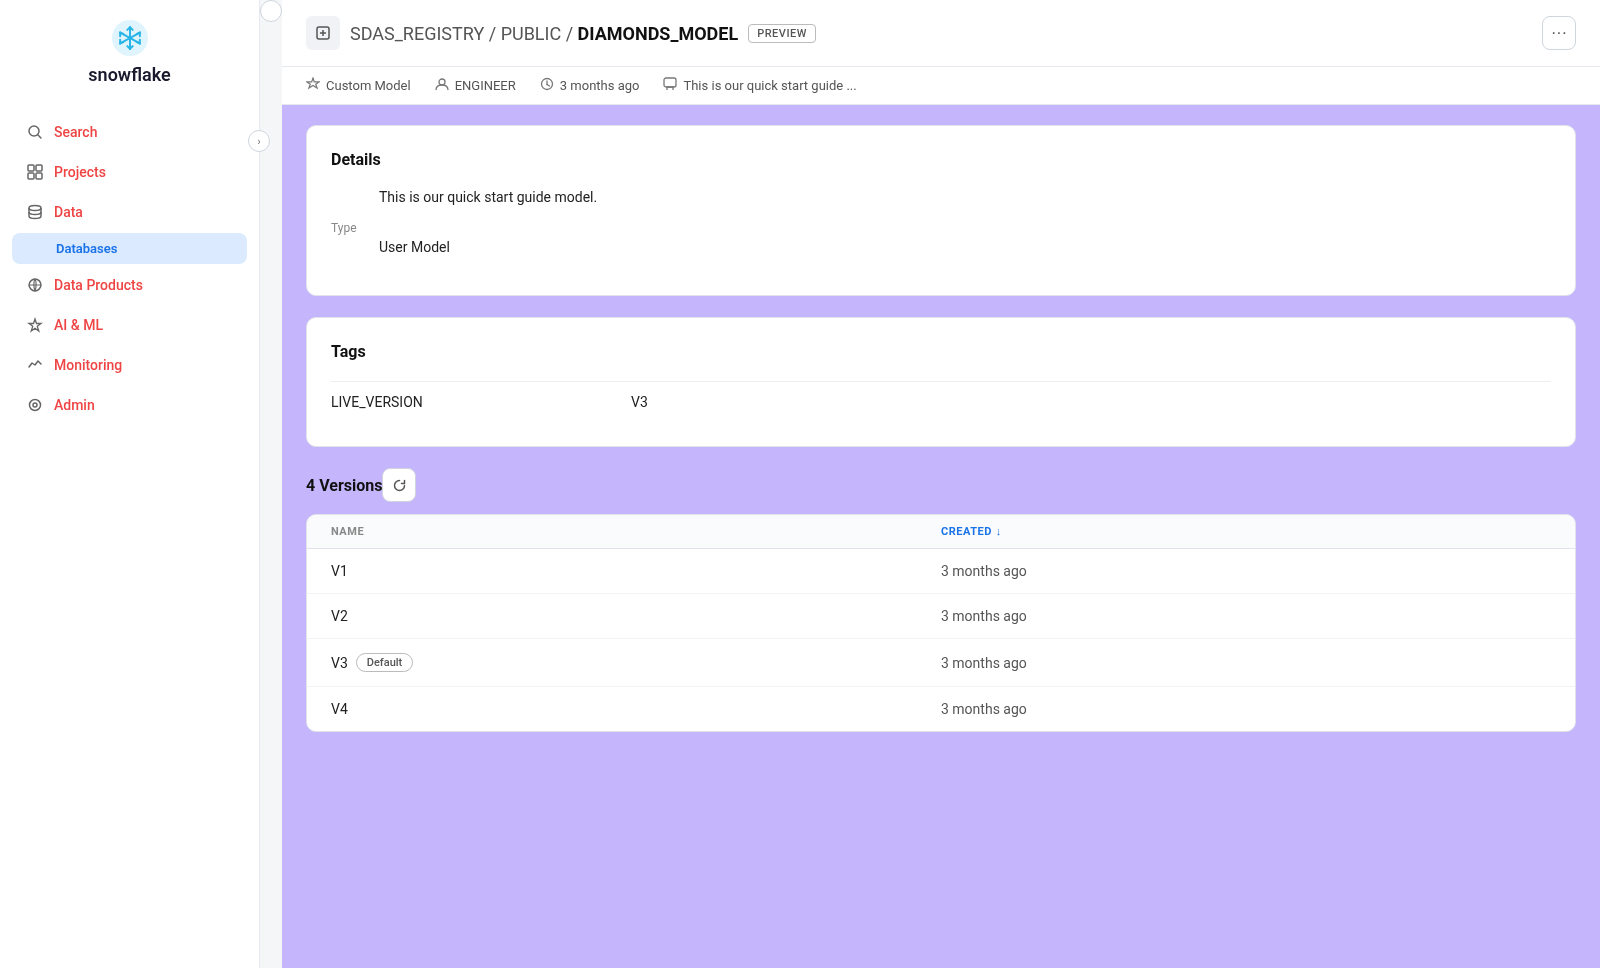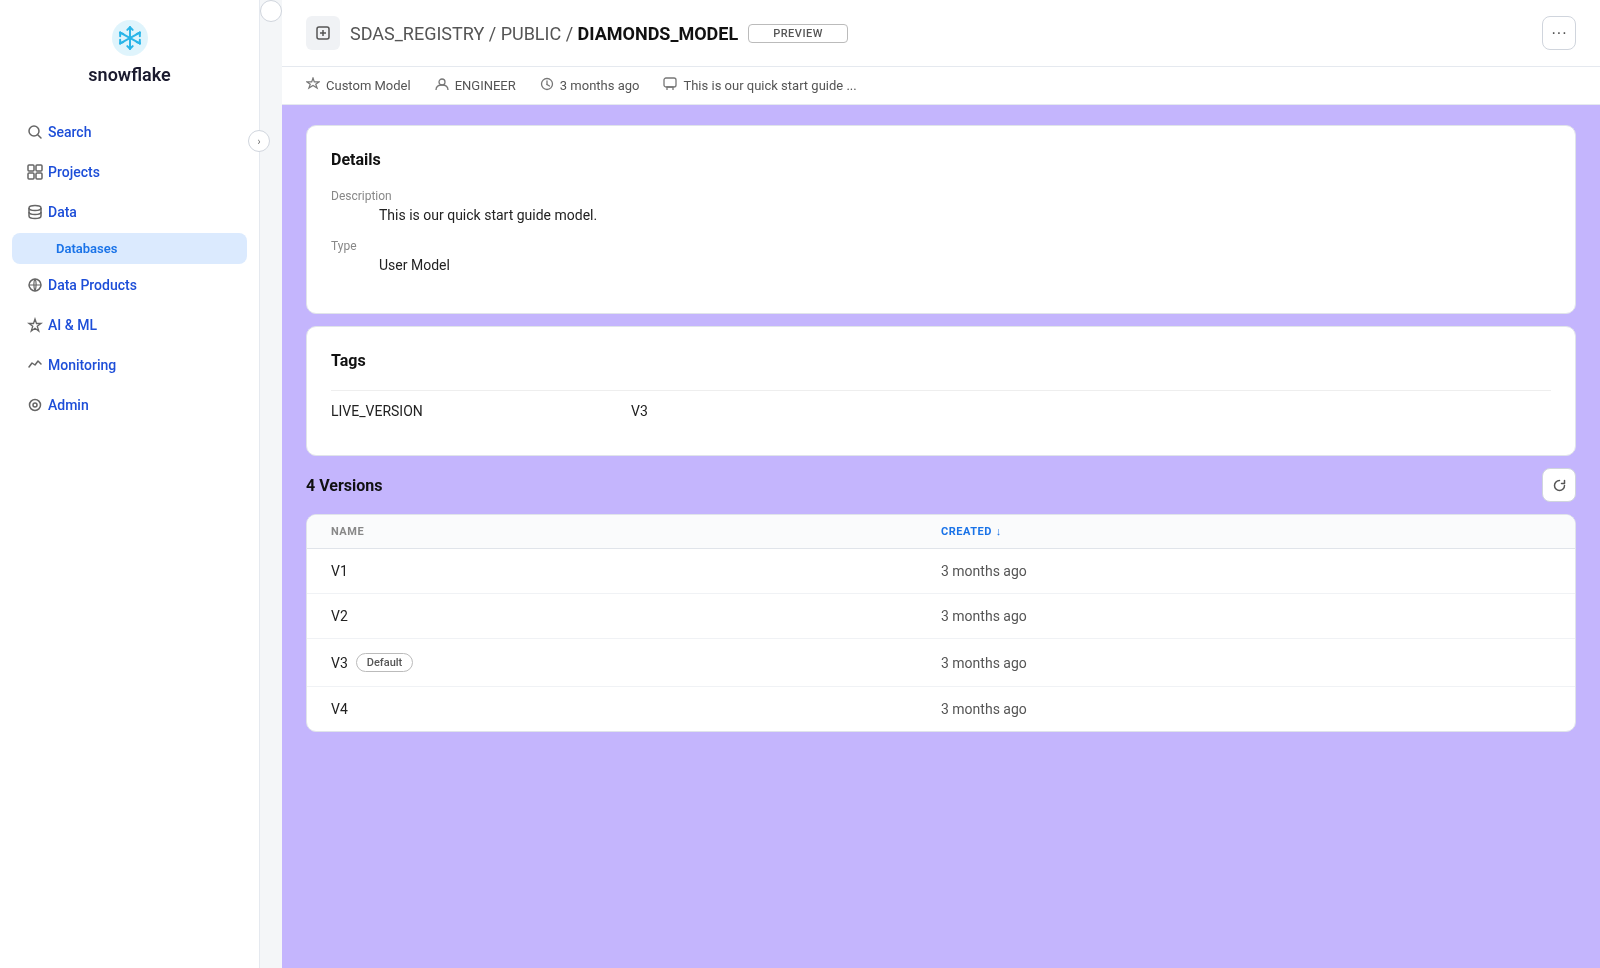--- a/index.html
+++ b/index.html
@@ -42,25 +42,25 @@
     }
     .sidebar-nav {
       display: flex;
       flex-direction: column;
       padding: 8px 12px;
       gap: 2px;
     }
     .nav-item {
       display: flex;
       align-items: center;
-      gap: 4px;
+      gap: 10px;
       padding: 10px 14px;
       border-radius: 8px;
       cursor: pointer;
-      color: #1d4ed8;
+      color: #ef4444;
       font-size: 14px;
       font-weight: 500;
       transition: background 0.15s;
     }
     .nav-item .nav-icon {
       width: 18px;
       height: 18px;
       display: flex;
       align-items: center;
       justify-content: center;
@@ -139,21 +139,21 @@
       color: #555;
     }
     .breadcrumb strong {
       font-weight: 700;
       color: #111;
     }
     .preview-badge {
       background: #fff;
       border: 1px solid #bbb;
       border-radius: 4px;
-      padding: 2px 24px;
+      padding: 2px 8px;
       font-size: 11px;
       color: #555;
       font-weight: 500;
       letter-spacing: 0.5px;
     }
     .header-actions {
       display: flex;
       align-items: center;
       gap: 8px;
     }
@@ -192,21 +192,21 @@
       color: #777;
     }
 
     
     .content {
       flex: 1;
       overflow-y: auto;
       padding: 20px 24px;
       display: flex;
       flex-direction: column;
-      gap: 12px;
+      gap: 21px;
     }
 
     
     .card {
       background: #fff;
       border: 1px solid #e0e4ea;
       border-radius: 10px;
       padding: 24px;
     }
     .card-title {
@@ -245,21 +245,20 @@
     }
     .tag-value {
       font-size: 14px;
       color: #222;
     }
 
     
     .versions-header {
       display: flex;
       align-items: center;
-      justify-content: space-between;
       margin-bottom: 12px;
     }
     .versions-title {
       font-size: 16px;
       font-weight: 700;
       color: #111;
     }
     .refresh-btn {
       width: 34px;
       height: 34px;
@@ -510,21 +509,20 @@
       </span>
       <span>This is our quick start guide ...</span>
     </div>
   </div>
 
   <div class="content">
 
     <div class="card">
       <div class="card-title">Details</div>
       <div class="detail-row">
-        <div class="detail-label">Description</div>
         <div class="detail-value">This is our quick start guide model.</div>
       </div>
       <div class="detail-row">
         <div class="detail-label">Type</div>
         <div class="detail-value">User Model</div>
       </div>
     </div>
 
     <div class="card">
       <div class="card-title">Tags</div>

